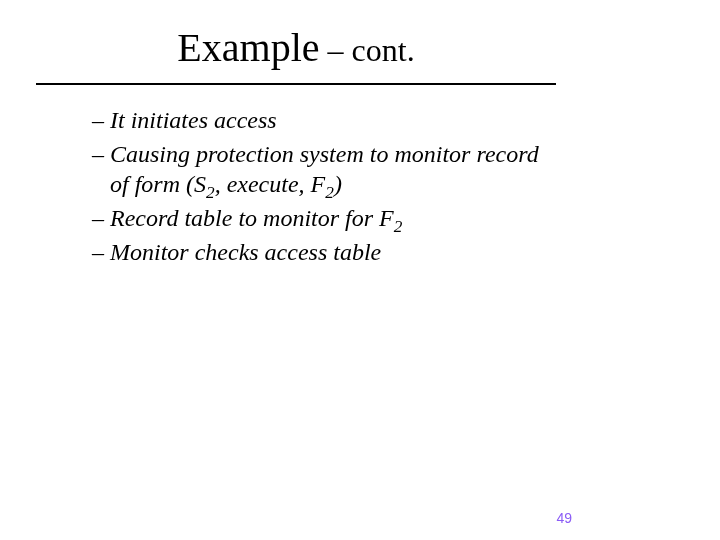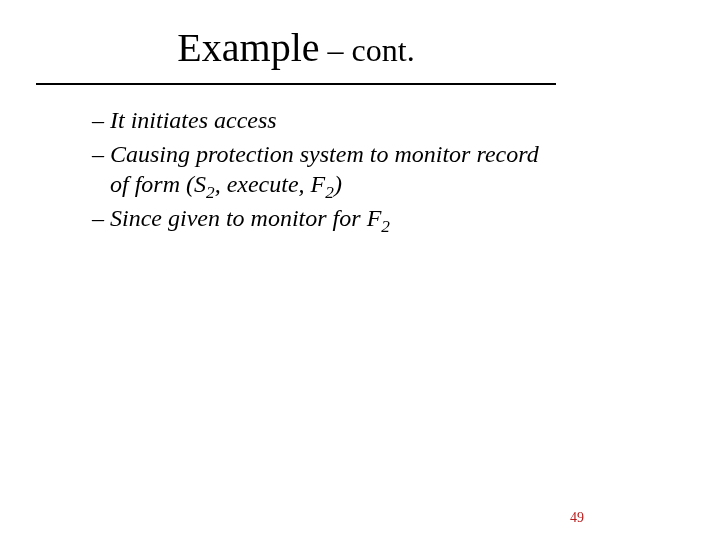--- a/index.html
+++ b/index.html
@@ -52,25 +52,25 @@
     text-indent: -18px;
     font-style: italic;
   }
   .sub {
     font-size: 0.72em;
     vertical-align: sub;
     line-height: 0;
   }
   .pagenum {
     position: absolute;
-    right: 8px;
+    right: 20px;
     bottom: 14px;
-    font-family: Liberation Serif, serif;
+    font-family: Liberation Sans, sans-serif;
     font-size: 14px;
-    color: #b91c1c;
+    color: #8b5cf6;
   }
 </style>
 </head>
 <body>
 
 <div class="slide">
 
   <div class="title">
     <span class="big">Example</span><span> – cont.</span>
   </div>
@@ -82,23 +82,26 @@
 
     <p class="lvl2">
       <span>– </span><span>It initiates access</span>
     </p>
 
     <p class="lvl2">
       <span>– </span><span>Causing protection system to monitor record of form  (S</span><span class="sub">2</span><span>, execute, F</span><span class="sub">2</span><span>)</span>
     </p>
 
     <p class="lvl2">
-      <span>– </span><span>Since given to monitor for F</span><span class="sub">2</span>
+      <span>– </span><span>Record table to monitor for F</span><span class="sub">2</span>
     </p>
 
+    <p class="lvl2">
+      <span>– </span><span>Monitor checks access table</span>
+    </p>
 
 
 
   </div>
 
   <div class="pagenum">49</div>
 
 </div>
 
 </body></html>

